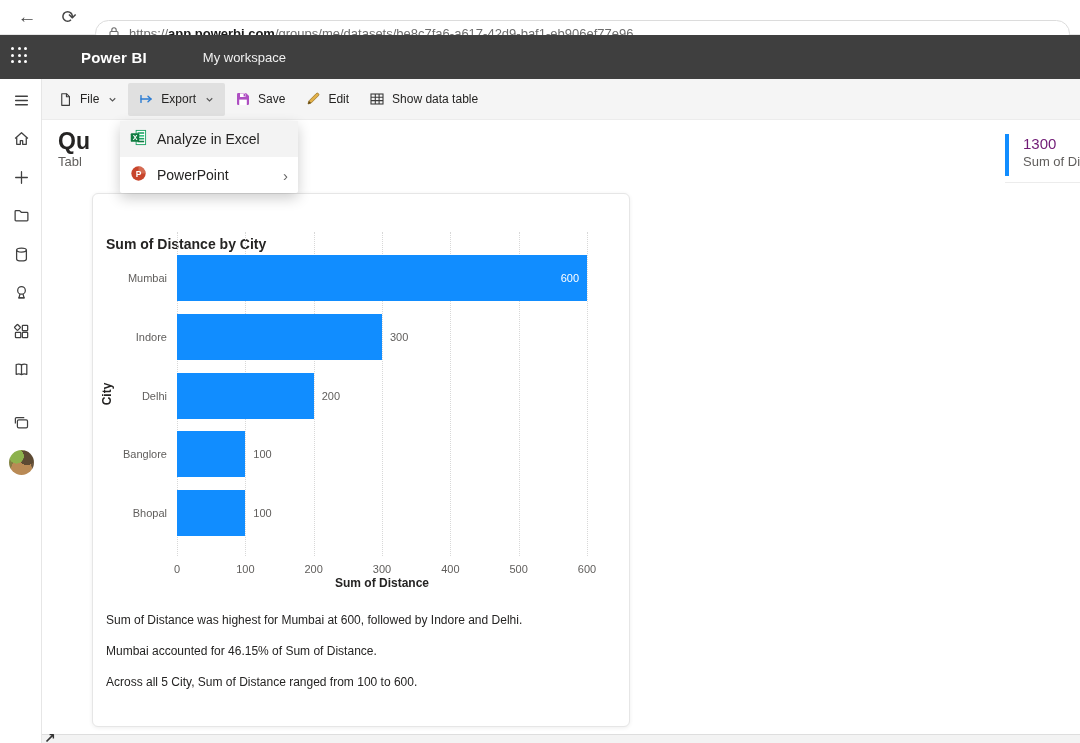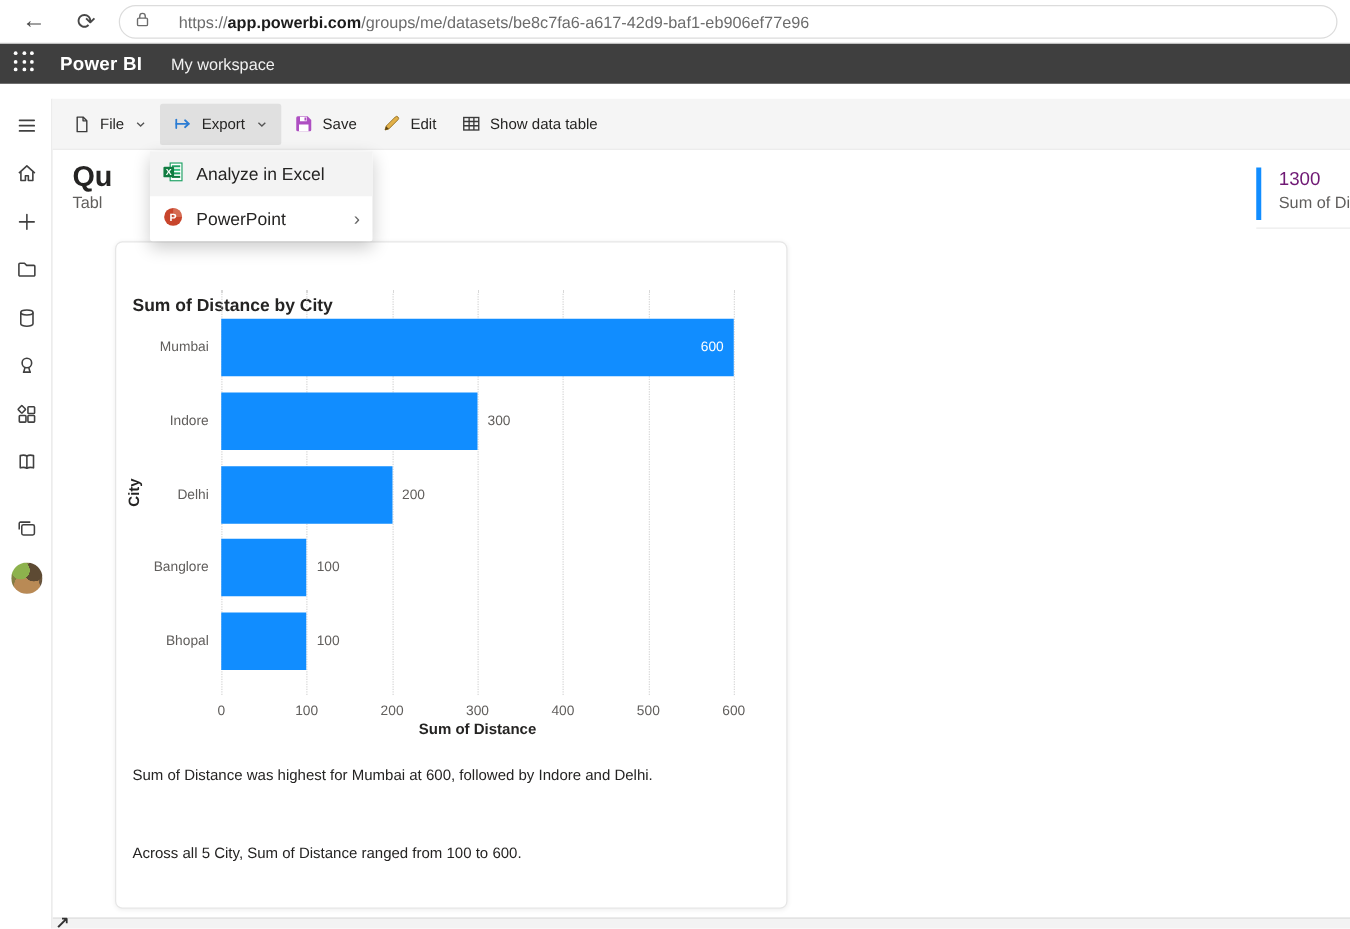--- a/index.html
+++ b/index.html
@@ -4,26 +4,26 @@
 <style>
   * { margin:0; padding:0; box-sizing:border-box; }
   html,body { width:1080px; height:743px; overflow:hidden; }
   body { font-family:"Liberation Sans","DejaVu Sans",sans-serif; background:#fff; position:relative; color:#252423; }
 
   
   .browser-bar { position:absolute; left:0; top:0; width:1080px; height:35px; background:#fff; border-bottom:1px solid #e6e6e6; z-index:5; }
   .nav-glyph { position:absolute; top:4px; font-size:19px; color:#474747; width:26px; height:26px; text-align:center; line-height:26px; border-radius:50%; cursor:pointer; }
   .back-btn { left:14px; }
   .refresh-btn { left:56px; font-size:18px; }
-  .url-pill { position:absolute; left:95px; top:4px; width:975px; height:27px; border:1px solid #dcdcdc; border-radius:14px; background:#fff; display:flex; align-items:center; padding:0 12px; gap:23px; }
+  .url-pill { position:absolute; left:95px; top:20px; width:975px; height:27px; border:1px solid #dcdcdc; border-radius:14px; background:#fff; display:flex; align-items:center; padding:0 12px; gap:9px; }
   .url-text { font-size:13px; color:#6c6c6c; white-space:nowrap; overflow:hidden; }
   .url-text .host { color:#1b1b1b; font-weight:700; }
 
   
-  .pbi-header { position:absolute; left:0; top:35px; width:1080px; height:32px; background:#3f3f3f; z-index:5; display:flex; align-items:center; }
+  .pbi-header { position:absolute; left:0; top:35px; width:1080px; height:44px; background:#3f3f3f; z-index:5; display:flex; align-items:center;gap:33px; }
   .waffle { margin-left:11px; width:20px; height:20px; display:grid; grid-template-columns:repeat(3,3px); grid-template-rows:repeat(3,3px); gap:3.5px; cursor:pointer; }
   .waffle i { background:#fff; border-radius:50%; }
   .brand { margin-left:17px; color:#fff; font-size:15px; font-weight:700; letter-spacing:.2px; }
   .workspace { margin-left:23px; color:#f0f0f0; font-size:13px; }
 
   
   .toolbar { position:absolute; left:42px; top:79px; width:1038px; height:41px; background:#f5f5f5; border-bottom:1px solid #ececec; display:flex; align-items:center; padding-left:6px; z-index:4; }
   .tb-btn { display:flex; align-items:center; gap:7px; height:33px; padding:0 10px; font-size:12px; color:#252423; cursor:pointer; border-radius:2px; }
   .tb-btn.active { background:#e0e0e0; }
   .tb-btn svg { display:block; }
@@ -251,20 +251,21 @@
     <span class="submenu-chev">›</span>
   </div>
 </div>
 
 <div class="chart-card">
   <div class="chart-body">
     <div class="chart-title">Sum of Distance by City</div>
     <div class="y-axis-title">City</div>
     <div class="x-axis-title">Sum of Distance</div>
     <p class="insight i0">Sum of Distance was highest for Mumbai at 600, followed by Indore and Delhi.</p>
+    <p class="insight i1">Mumbai accounted for 46.15% of Sum of Distance.</p>
     <p class="insight i2">Across all 5 City, Sum of Distance ranged from 100 to 600.</p>
   <div class="gridline" style="left: 84px; top: 38px; height: 324px;"></div>
       <div class="tick-label" style="left: 64px; top: 369px;">0</div>
       <div class="gridline" style="left: 152.333px; top: 38px; height: 324px;"></div>
       <div class="tick-label" style="left: 132.333px; top: 369px;">100</div>
       <div class="gridline" style="left: 220.667px; top: 38px; height: 324px;"></div>
       <div class="tick-label" style="left: 200.667px; top: 369px;">200</div>
       <div class="gridline" style="left: 289px; top: 38px; height: 324px;"></div>
       <div class="tick-label" style="left: 269px; top: 369px;">300</div>
       <div class="gridline" style="left: 357.333px; top: 38px; height: 324px;"></div>

